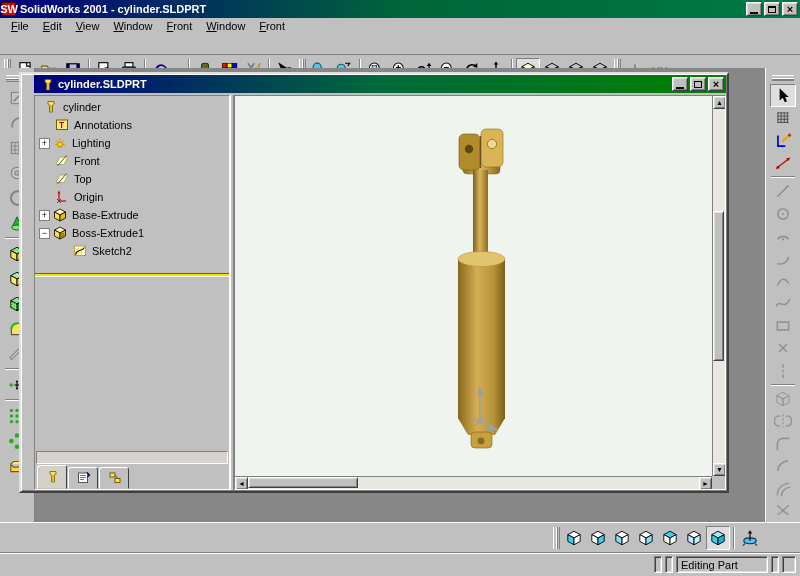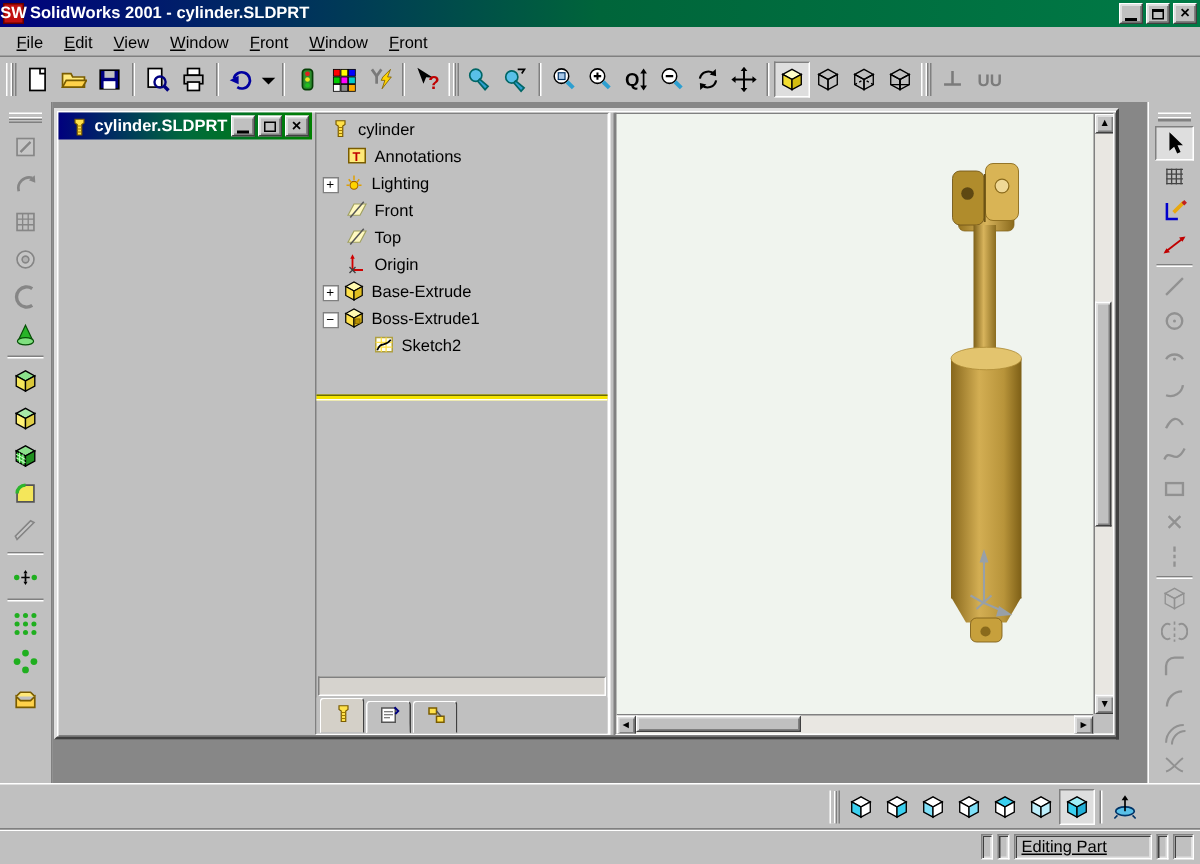--- a/index.html
+++ b/index.html
@@ -12,21 +12,21 @@
   
   .titlebar { height:18px; background:linear-gradient(to right,#00007e,#00653a,#007a46); display:flex; align-items:center; padding:0 2px; }
   .app-icon { width:14px; height:14px; background:#c01010; color:#fff; font-weight:bold; font-size:11px; display:flex; align-items:center; justify-content:center; margin-right:4px; border:1px solid #600; }
   .titlebar .title { color:#fff; font-weight:bold; font-size:11px; flex:1; white-space:nowrap; }
   .winbtn { width:16px; height:14px; background:#c0c0c0; margin-left:2px; display:flex; align-items:center; justify-content:center; font-size:9px; font-weight:bold; color:#000; }
   .glyph-min { width:8px; height:2px; background:#000; margin-top:7px; }
   .glyph-restore { width:8px; height:7px; border:1px solid #000; border-top:2px solid #000; position:relative; }
   .glyph-close { font-size:11px; line-height:10px; }
 
   
-  .menubar { height:20px; background:#c0c0c0; display:flex; align-items:flex-end; padding-left:4px; border-bottom:1px solid #808080; box-shadow:0 1px 0 #ffffff; }
+  .menubar { height:37px; background:#c0c0c0; display:flex; align-items:flex-start; padding-left:4px; border-bottom:1px solid #808080; box-shadow:0 1px 0 #ffffff; }
   .menu-item { padding:2px 7px; }
   .menu-item:first-letter { text-decoration:underline; }
 
   
   .toolbar-top { height:30px; background:#c0c0c0; display:flex; align-items:center; padding-left:2px; }
   .tgrip { width:7px; height:22px; margin:0 2px; border-left:1px solid #fff; border-right:1px solid #808080; box-shadow:inset 2px 0 0 #c0c0c0, inset 3px 0 0 #fff, inset 4px 0 0 #808080; }
   .vgrip { height:7px; width:22px; margin:3px auto; border-top:1px solid #fff; border-bottom:1px solid #808080; box-shadow:inset 0 2px 0 #c0c0c0, inset 0 3px 0 #fff, inset 0 4px 0 #808080; }
   .tsep { width:2px; height:22px; margin:0 3px; border-left:1px solid #808080; border-right:1px solid #fff; }
   .hsep { height:2px; width:24px; margin:2px auto; border-top:1px solid #808080; border-bottom:1px solid #fff; }
   .tbtn { width:24px; height:24px; display:flex; align-items:center; justify-content:center; }
@@ -36,21 +36,21 @@
   .ic { width:18px; height:18px; display:block; }
 
   
   .workspace { position:absolute; top:68px; left:0; width:800px; height:454px; background:#878787; }
   .side-toolbar { position:absolute; top:0; width:35px; height:454px; background:#c0c0c0; display:flex; flex-direction:column; align-items:center; padding-top:4px; }
   .side-toolbar.left { left:0; border-right:1px solid #808080; }
   .side-toolbar.right { right:0; border-left:1px solid #fff; }
   .side-toolbar .tbtn { width:26px; height:25px; }
 
   
-  .child-window { position:absolute; left:36px; top:4px; width:710px; height:421px; background:#c0c0c0; border:2px solid; border-color:#dfdfdf #404040 #404040 #dfdfdf; box-shadow:inset 1px 1px 0 #fff, inset -1px -1px 0 #808080; display:flex; flex-direction:row; }
+  .child-window { position:absolute; left:19px; top:4px; width:710px; height:421px; background:#c0c0c0; border:2px solid; border-color:#dfdfdf #404040 #404040 #dfdfdf; box-shadow:inset 1px 1px 0 #fff, inset -1px -1px 0 #808080; display:flex; flex-direction:column;padding-left:12px; }
   .child-titlebar { height:18px; margin:1px; background:linear-gradient(to right,#00007e,#006a3c,#008000); display:flex; align-items:center; padding:0 2px; }
   .child-titlebar .title { color:#fff; font-weight:bold; font-size:11px; flex:1; margin-left:4px; white-space:nowrap; }
   .child-body { flex:1; display:flex; margin:1px; overflow:hidden; }
 
   
   .tree-panel { width:196px; background:#c0c0c0; border:1px solid; border-color:#808080 #fff #fff #808080; display:flex; flex-direction:column; }
   .tree { flex:1; overflow:hidden; padding-top:2px; }
   .tree-row { height:18px; display:flex; align-items:center; white-space:nowrap; }
   .tree-row .lbl { margin-left:4px; }
   .expander { width:11px; height:11px; background:#fff; border:1px solid #808080; font-size:9px; line-height:9px; text-align:center; margin-left:4px; flex:none; }
@@ -75,21 +75,21 @@
   .sb-thumb-h { width:110px; height:11px; background:#c0c0c0; margin:0; flex:none; }
   .sb-thumb-v { height:150px; width:11px; background:#c0c0c0; }
   .sb-corner { position:absolute; right:0; bottom:0; width:13px; height:13px; background:#c0c0c0; }
 
   
   .bottombar { position:absolute; top:522px; left:0; width:800px; height:30px; background:#c0c0c0; border-top:1px solid #fff; display:flex; align-items:center; justify-content:flex-end; padding-right:38px; }
   
   .statusbar { position:absolute; top:552px; left:0; width:800px; height:24px; background:#c0c0c0; border-top:1px solid #808080; box-shadow:inset 0 1px 0 #fff; display:flex; align-items:center; justify-content:flex-end; padding:2px 4px; }
   .sseg { height:17px; margin-left:3px; background:#c0c0c0; }
   .sseg.w8 { width:8px; } .sseg.w14 { width:14px; }
-  .sseg.text { width:92px; padding:2px 4px; font-size:11px;text-decoration:underline; }
+  .sseg.text { width:92px; padding:2px 4px; font-size:11px; }
 </style>
 </head>
 <body>
 
 <div class="titlebar">
   <div class="app-icon">SW</div>
   <span class="title">SolidWorks 2001 - cylinder.SLDPRT</span>
   <div class="winbtn raised">
       <div class="glyph-min"></div>
     </div>

